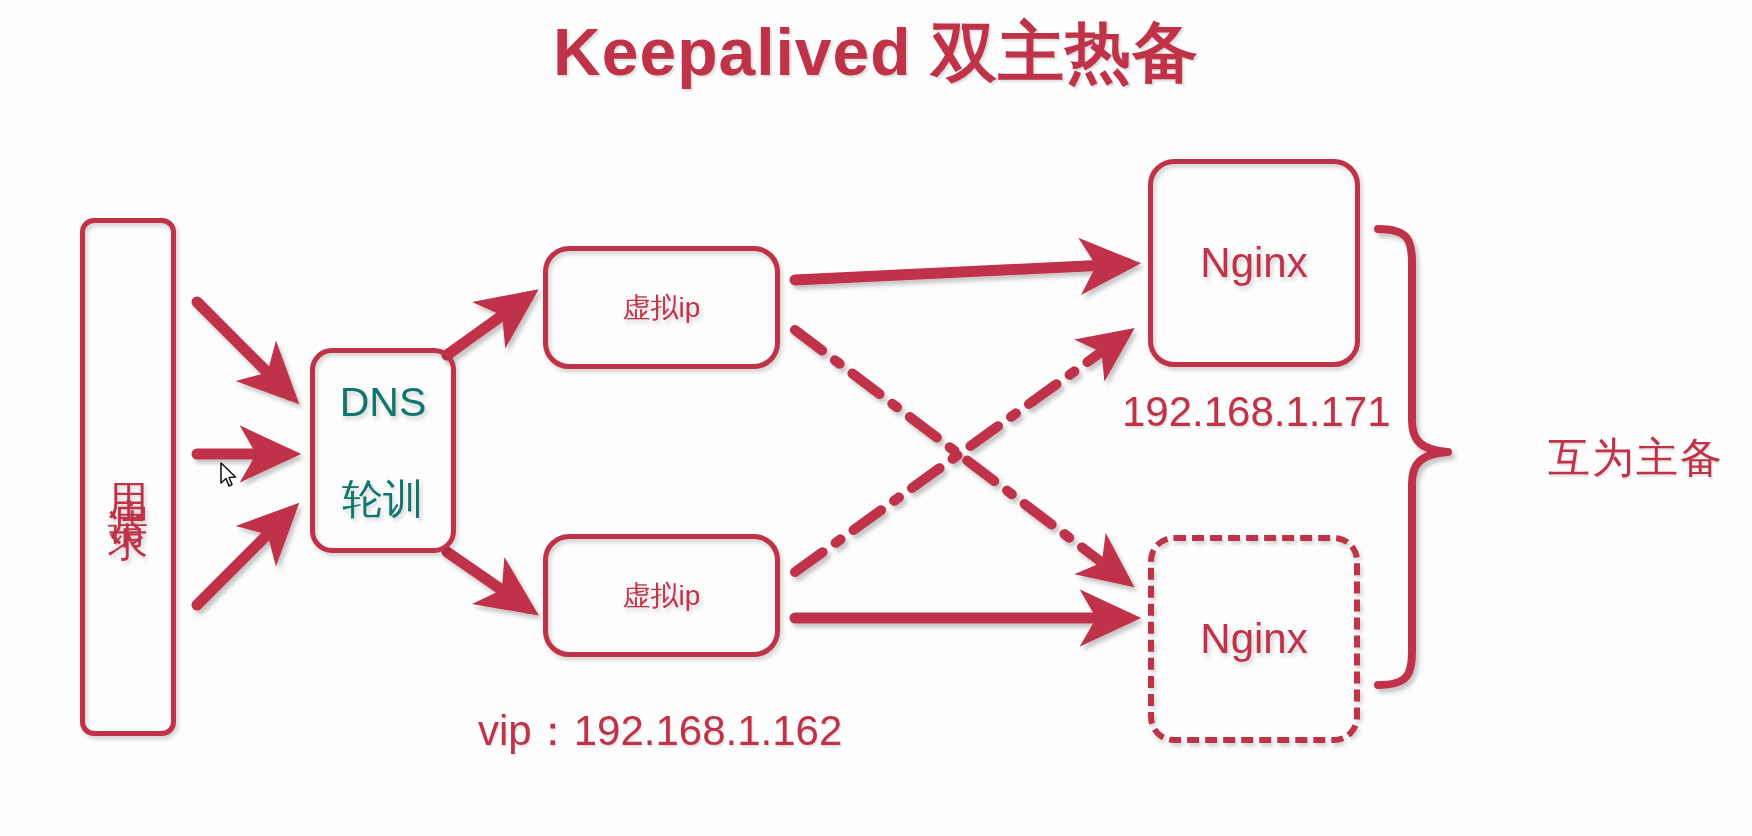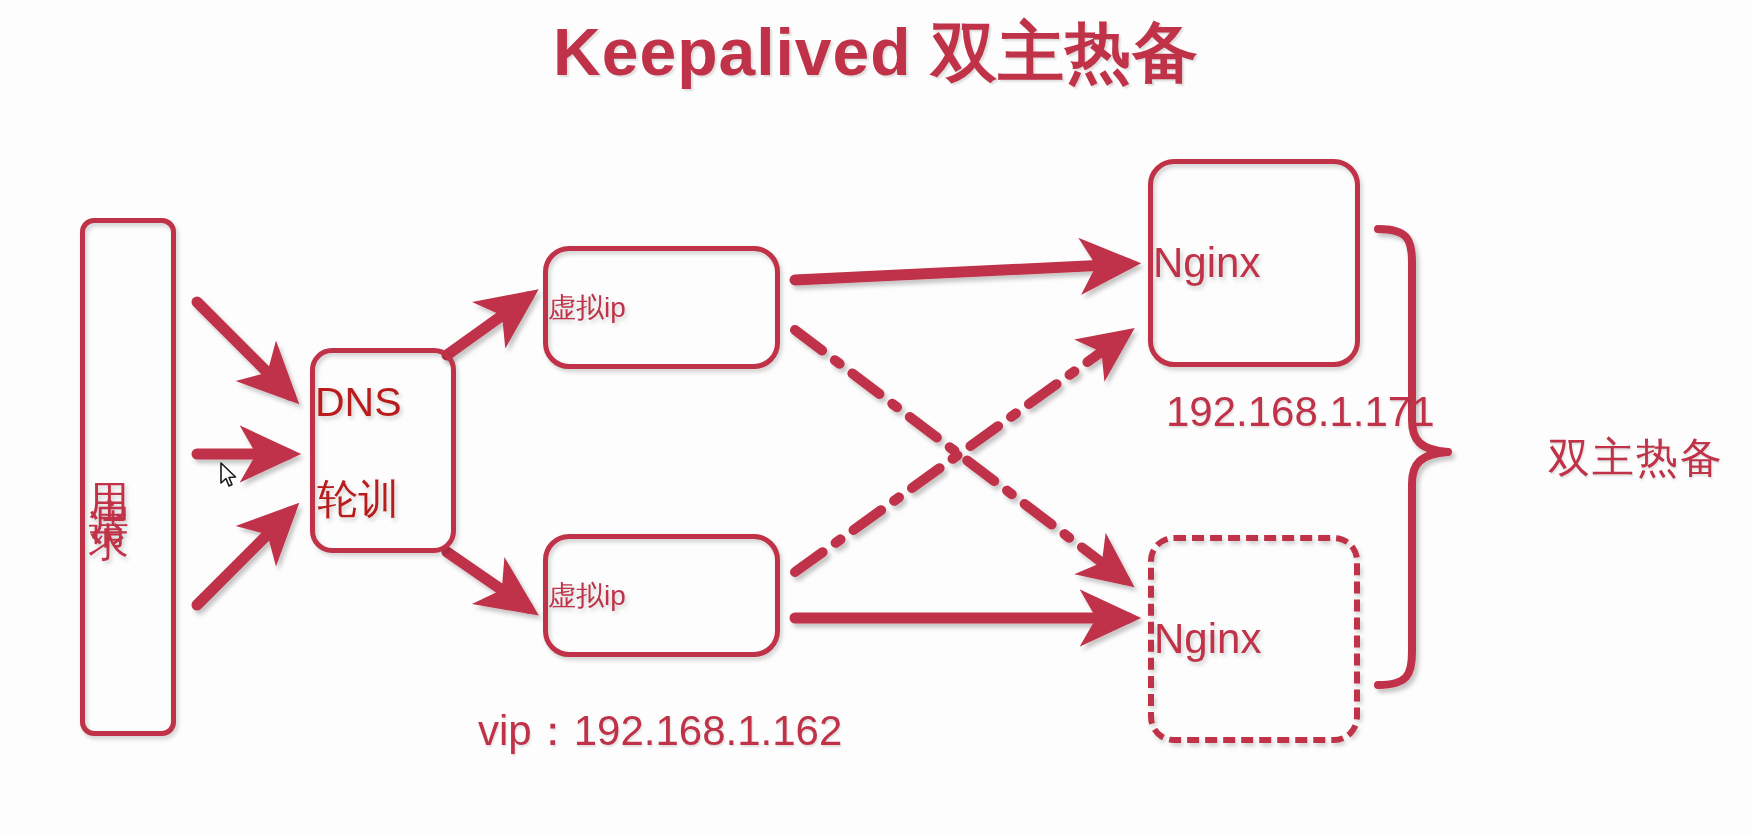--- a/index.html
+++ b/index.html
@@ -28,21 +28,21 @@
     text-shadow: 2px 2px 2px rgba(0,0,0,0.13);
     white-space: nowrap;
   }
   
   .node {
     position: absolute;
     border: 5px solid #bf3248;
     background: transparent;
     display: flex;
     align-items: center;
-    justify-content: flex-start;
+    justify-content: center;
     color: #bf3248;
     filter: drop-shadow(2px 3px 2px rgba(0,0,0,0.18));
   }
   .node span { display: block; text-align: center; line-height: 1.18; }
 
   
   #user-box {
     left: 80px; top: 218px;
     width: 96px; height: 518px;
     border-radius: 14px;
@@ -82,21 +82,21 @@
 
   
   .label {
     position: absolute;
     color: #bf3248;
     white-space: nowrap;
     text-shadow: 1px 2px 2px rgba(0,0,0,0.12);
   }
   #vip-label-1 { left: 478px; top: 400px; font-size: 42px; }
   #vip-label-2 { left: 478px; top: 689px; font-size: 42px; margin-top: 14px; }
-  #ip-label-1  { left: 1122px; top: 388px; font-size: 42px; margin-left: 44px; }
+  #ip-label-1  { left: 1122px; top: 388px; font-size: 42px; }
   #ip-label-2  { left: 1122px; top: 764px; font-size: 42px; }
   #pair-label  { left: 1548px; top: 430px; font-size: 42px; letter-spacing: 2px; }
 
   
   #links {
     position: absolute;
     left: 0; top: 0;
     width: 1752px; height: 836px;
     pointer-events: none;
   }
@@ -153,21 +153,21 @@
                C1420,454 1412,464 1412,484
                L1412,652
                C1412,674 1408,685 1378,685"></path>
     </g>
   </svg>
 
   <div class="node" id="user-box" style="border-color: rgb(191, 50, 72); color: rgb(191, 50, 72);">
     <span>用户请求</span>
   </div>
 
-  <div class="node" id="dns-box" style="border-color: rgb(191, 50, 72); color: #b91c1c;">
+  <div class="node" id="dns-box" style="border-color: rgb(191, 50, 72); color: #0f766e;">
     <span>
       <span>DNS</span><br>
       <span>轮训</span>
     </span>
   </div>
 
   <div class="node" id="vip-box-1" style="border-color: rgb(191, 50, 72); color: rgb(191, 50, 72);">
     <span>虚拟ip</span>
   </div>
 
@@ -178,19 +178,19 @@
   <div class="node" id="nginx-box-1" style="border-color: rgb(191, 50, 72); color: rgb(191, 50, 72);">
     <span>Nginx</span>
   </div>
 
   <div class="node" id="nginx-box-2" style="border-color: rgb(191, 50, 72); color: rgb(191, 50, 72);">
     <span>Nginx</span>
   </div>
 
   <div class="label" id="vip-label-2" style="color: rgb(191, 50, 72);">vip：192.168.1.162</div>
   <div class="label" id="ip-label-1" style="color: rgb(191, 50, 72);">192.168.1.171</div>
-  <div class="label" id="pair-label" style="color: rgb(191, 50, 72);">双主热备</div>
+  <div class="label" id="pair-label" style="color: rgb(191, 50, 72);">互为主备</div>
 
   <svg id="cursor" viewBox="0 0 18 26" xmlns="http://www.w3.org/2000/svg" style="left: 220px; top: 462px;">
     <path d="M1,1 L1,21 L6,16.5 L9,24 L12,22.5 L9,15.5 L15.5,15 Z" fill="#ffffff" stroke="#1a1a1a" stroke-width="1.6" stroke-linejoin="round"></path>
   </svg>
 
 </div>
 
 </body></html>

